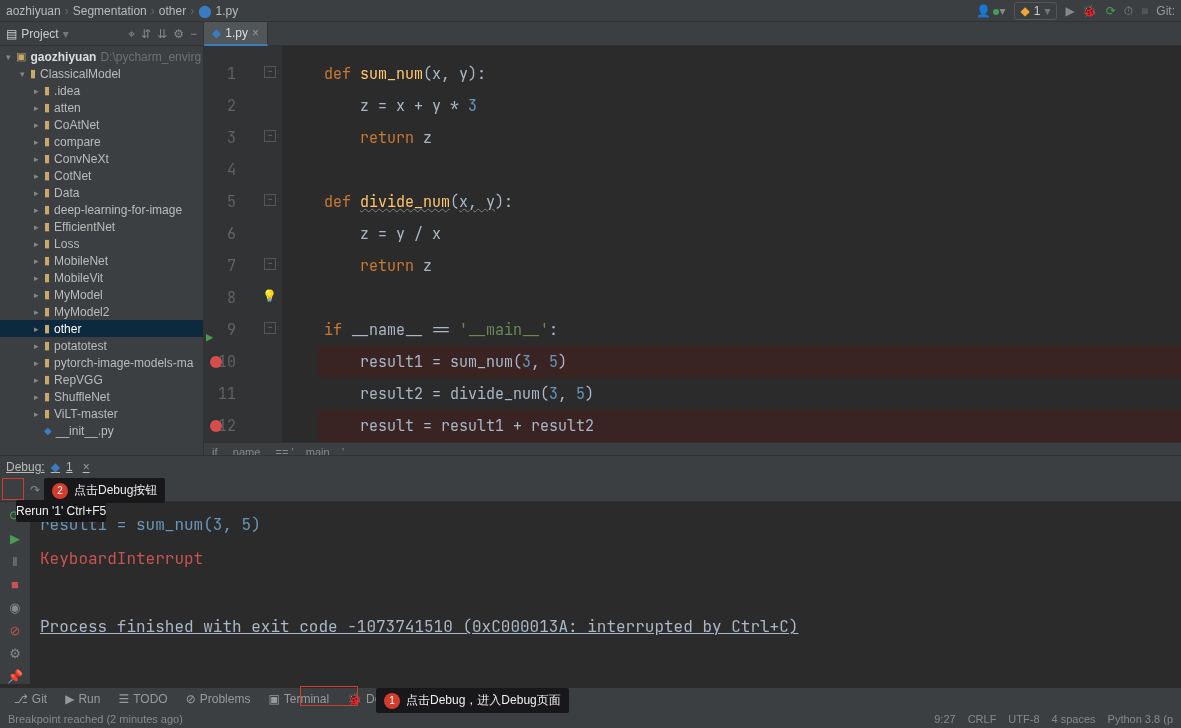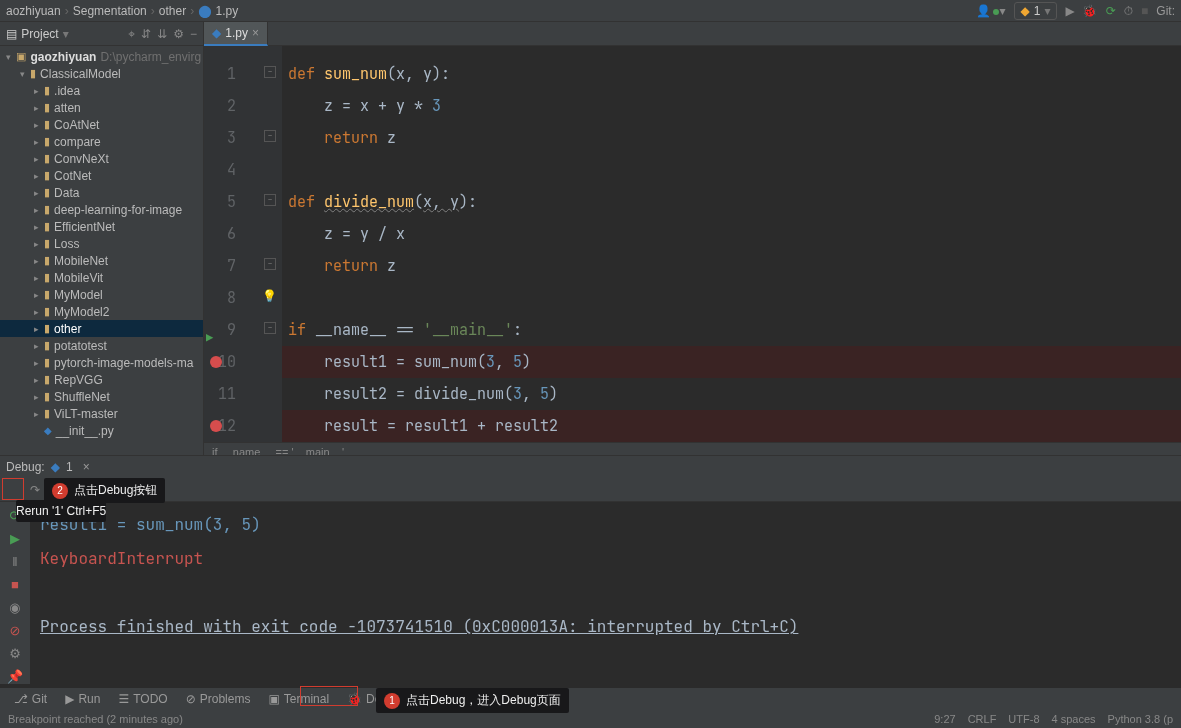--- a/index.html
+++ b/index.html
@@ -82,42 +82,42 @@
   width:22px; background:#313335; padding-top:12px;
 }
 .margin .mline{height:32px; position:relative;}
 .margin .fold::before{
   content:"−"; position:absolute; left:4px; color:#666; font-size:11px; top:8px;
   border:1px solid #555; width:10px; height:10px; line-height:9px; text-align:center;
 }
 .margin .bulb::before{
   content:"💡"; position:absolute; left:2px; top:6px; font-size:12px;
 }
-.code { flex:1; padding-top:12px; }
+.code { flex:1; padding-top:12px;margin-left:36px; }
 .code .row { height:32px; line-height:32px; padding-left:6px; white-space:pre; }
 .code .row.bpline { background:#3a2323; }
 .kw { color:#cc7832; }
 .fn { color:#ffc66d; }
 .num { color:#6897bb; }
 .str { color:#6a8759; }
 .op { color:#a9b7c6; }
 .underwave { text-decoration:underline wavy #808080; text-decoration-thickness:1px;}
 .context-bar {
   height:18px; background:#3c3f41; color:#888; font-size:11px;
   padding-left:8px; line-height:18px; border-top:1px solid #323232;
 }
 
 
 .debug {
   position:absolute; left:0; right:0; top:455px; height:228px;
   background:#2b2b2b; border-top:1px solid #323232;
 }
 .debug-head {
   height:22px; background:#3c3f41; color:#bbb; display:flex; align-items:center;
-  padding-left:6px; gap:6px;
+  padding-left:6px; gap:6px;text-decoration:underline;
 }
 .debug-head .close { color:#999; margin-left:4px;}
 .debug-tool {
   height:24px; background:#3c3f41; display:flex; align-items:center;
   padding-left:30px; gap:10px; color:#888; border-bottom:1px solid #323232;
 }
 .debug-tool .t { cursor:pointer; }
 .debug-body { display:flex; height:182px; }
 .debug-left {
   width:30px; background:#3c3f41; display:flex; flex-direction:column;

